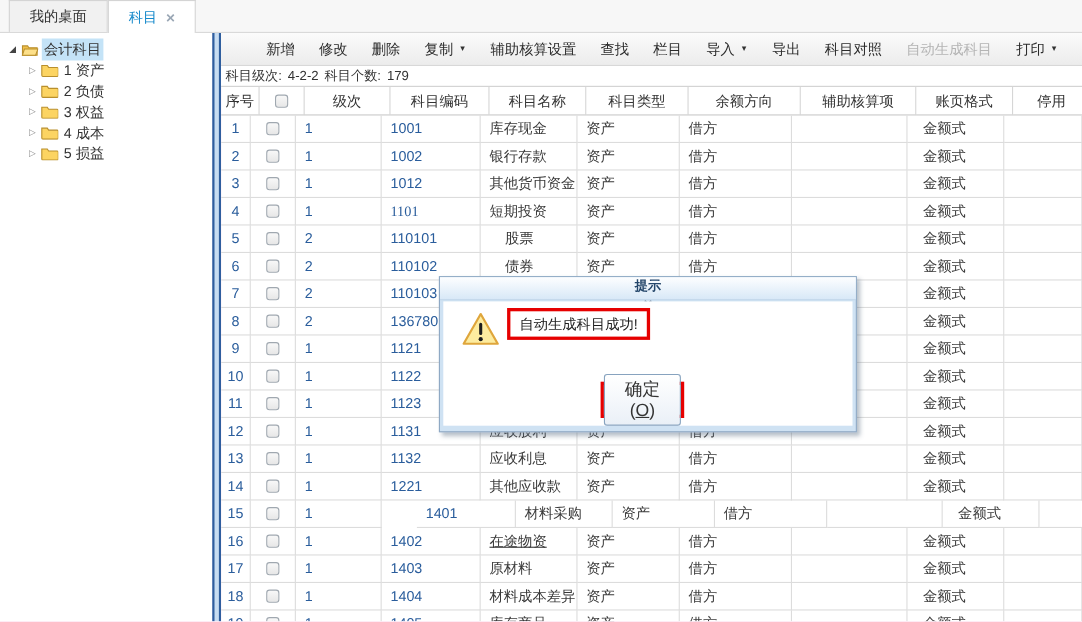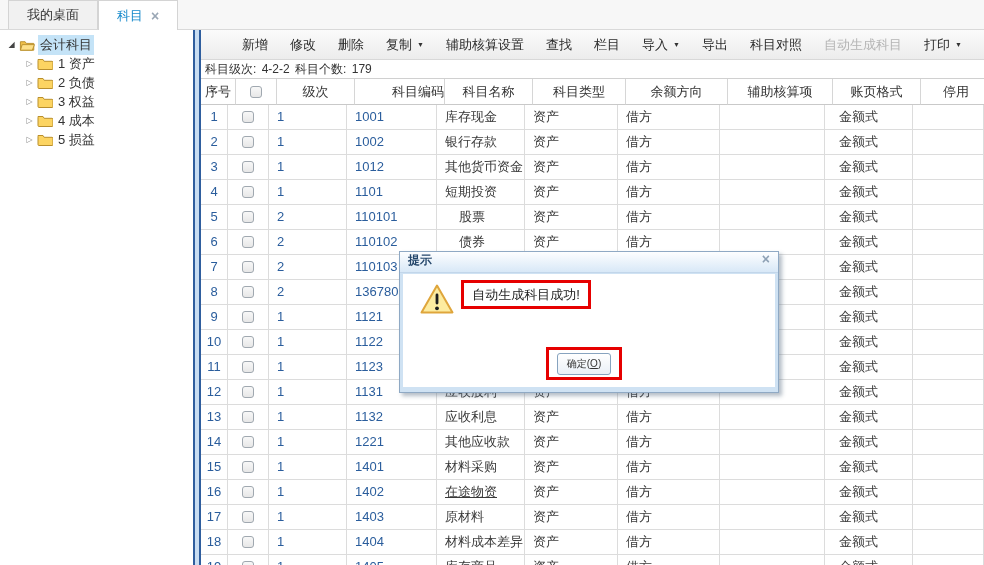--- a/index.html
+++ b/index.html
@@ -63,32 +63,32 @@
   .cell.pad14 { padding-left:14px; }
   .cell.lvl2 { padding-left:22px; }
   .cbwrap { display:flex; align-items:center; justify-content:center; }
   .checkbox { width:12px; height:12px; border:1px solid #a0a8b0; border-radius:3px;
     background:linear-gradient(#f8f8f8,#e7e7e7); }
 
   
   .dialog { position:absolute; left:399px; top:251px; width:380px; height:142px;
     background:#cfe2f3; border:1px solid #8fa9c4; box-shadow:3px 3px 4px rgba(90,110,130,.45);
     z-index:10; }
-  .dlg-title { height:21px; display:flex; align-items:flex-start; justify-content:space-between;
+  .dlg-title { height:21px; display:flex; align-items:center; justify-content:space-between;
     padding:0 8px; background:linear-gradient(#fdfeff,#d8e8f7); border-bottom:1px solid #c2d6ea;
-    font-size:12px; font-weight:bold; color:#25476b; }
+    font-size:12px; font-weight:bold; color:#25476b;flex-direction:column; }
   .dlg-close { color:#8ea1b5; font-size:14px; font-weight:bold; line-height:1; cursor:default; }
   .dlg-body { position:absolute; left:3px; right:3px; top:22px; bottom:5px; background:#fff; }
   .warn-icon { position:absolute; left:16px; top:9px; }
   .ann { border:3px solid #e60000; position:absolute; }
   .ann-msg { left:58px; top:6px; width:130px; height:29px; display:flex; align-items:center;
     justify-content:center; font-size:13px; color:#1d1d1d; white-space:nowrap; }
   .ann-btn { left:143px; top:73px; width:76px; height:33px; display:flex; align-items:center;
     justify-content:center; }
-  .ok-btn { font-family:inherit; font-size:10px; color:#333; padding:3px 9px;
+  .ok-btn { font-family:inherit; font-size:16px; color:#333; padding:3px 9px;
     background:linear-gradient(#ffffff,#eaf0f7); border:1px solid #87a3bf; border-radius:3px;
     cursor:default; }
   .ok-btn .u { text-decoration:underline; }
 </style>
 </head>
 <body>
 
 <div id="app">
 
   <div class="tabbar">
@@ -186,21 +186,21 @@
     </div>
 
     <div class="grid">
       <div class="thead" id="thead">
           <div class="trow">
             <div class="cell center" style="width: 35px;">序号</div>
             <div class="cell center cbwrap" style="width: 41px;">
               <div class="checkbox"></div>
             </div>
             <div class="cell center" style="width: 78px;">级次</div>
-            <div class="cell center" style="width: 90px; text-align: right;">科目编码</div>
+            <div class="cell center" style="width: 90px;">科目编码</div>
             <div class="cell center" style="width: 88px;">科目名称</div>
             <div class="cell center" style="width: 93px;">科目类型</div>
             <div class="cell center" style="width: 102px;">余额方向</div>
             <div class="cell center" style="width: 105px;">辅助核算项</div>
             <div class="cell center" style="width: 88px;">账页格式</div>
             <div class="cell center" style="width: 71px;">停用</div>
           </div>
         </div>
       <div class="tbody" id="tbody">
           <div class="trow">
@@ -244,21 +244,21 @@
             <div class="cell pad" style="width: 105px;"></div>
             <div class="cell pad14" style="width: 88px;">金额式</div>
             <div class="cell pad" style="width: 71px;"></div>
           </div>
           <div class="trow">
             <div class="cell num center" style="width: 27px;">4</div>
             <div class="cell cbwrap" style="width: 41px;">
               <div class="checkbox"></div>
             </div>
             <div class="cell num pad" style="width: 78px;">1</div>
-            <div class="cell num pad" style="width: 90px;">1101</div>
+            <div class="cell num pad" style="width: 90px; font-family: Liberation Serif, serif;">1101</div>
             <div class="cell pad" style="width: 88px;">短期投资</div>
             <div class="cell pad" style="width: 93px;">资产</div>
             <div class="cell pad" style="width: 102px;">借方</div>
             <div class="cell pad" style="width: 105px;"></div>
             <div class="cell pad14" style="width: 88px;">金额式</div>
             <div class="cell pad" style="width: 71px;"></div>
           </div>
           <div class="trow">
             <div class="cell num center" style="width: 27px;">5</div>
             <div class="cell cbwrap" style="width: 41px;">
@@ -398,21 +398,21 @@
             <div class="cell pad" style="width: 105px;"></div>
             <div class="cell pad14" style="width: 88px;">金额式</div>
             <div class="cell pad" style="width: 71px;"></div>
           </div>
           <div class="trow">
             <div class="cell num center" style="width: 27px;">15</div>
             <div class="cell cbwrap" style="width: 41px;">
               <div class="checkbox"></div>
             </div>
             <div class="cell num pad" style="width: 78px;">1</div>
-            <div class="cell num pad" style="width: 90px;">1401</div>
+            <div class="cell num pad" style="width: 90px; margin-left: 32px;">1401</div>
             <div class="cell pad" style="width: 88px;">材料采购</div>
             <div class="cell pad" style="width: 93px;">资产</div>
             <div class="cell pad" style="width: 102px;">借方</div>
             <div class="cell pad" style="width: 105px;"></div>
             <div class="cell pad14" style="width: 88px;">金额式</div>
             <div class="cell pad" style="width: 71px;"></div>
           </div>
           <div class="trow">
             <div class="cell num center" style="width: 27px;">16</div>
             <div class="cell cbwrap" style="width: 41px;">

